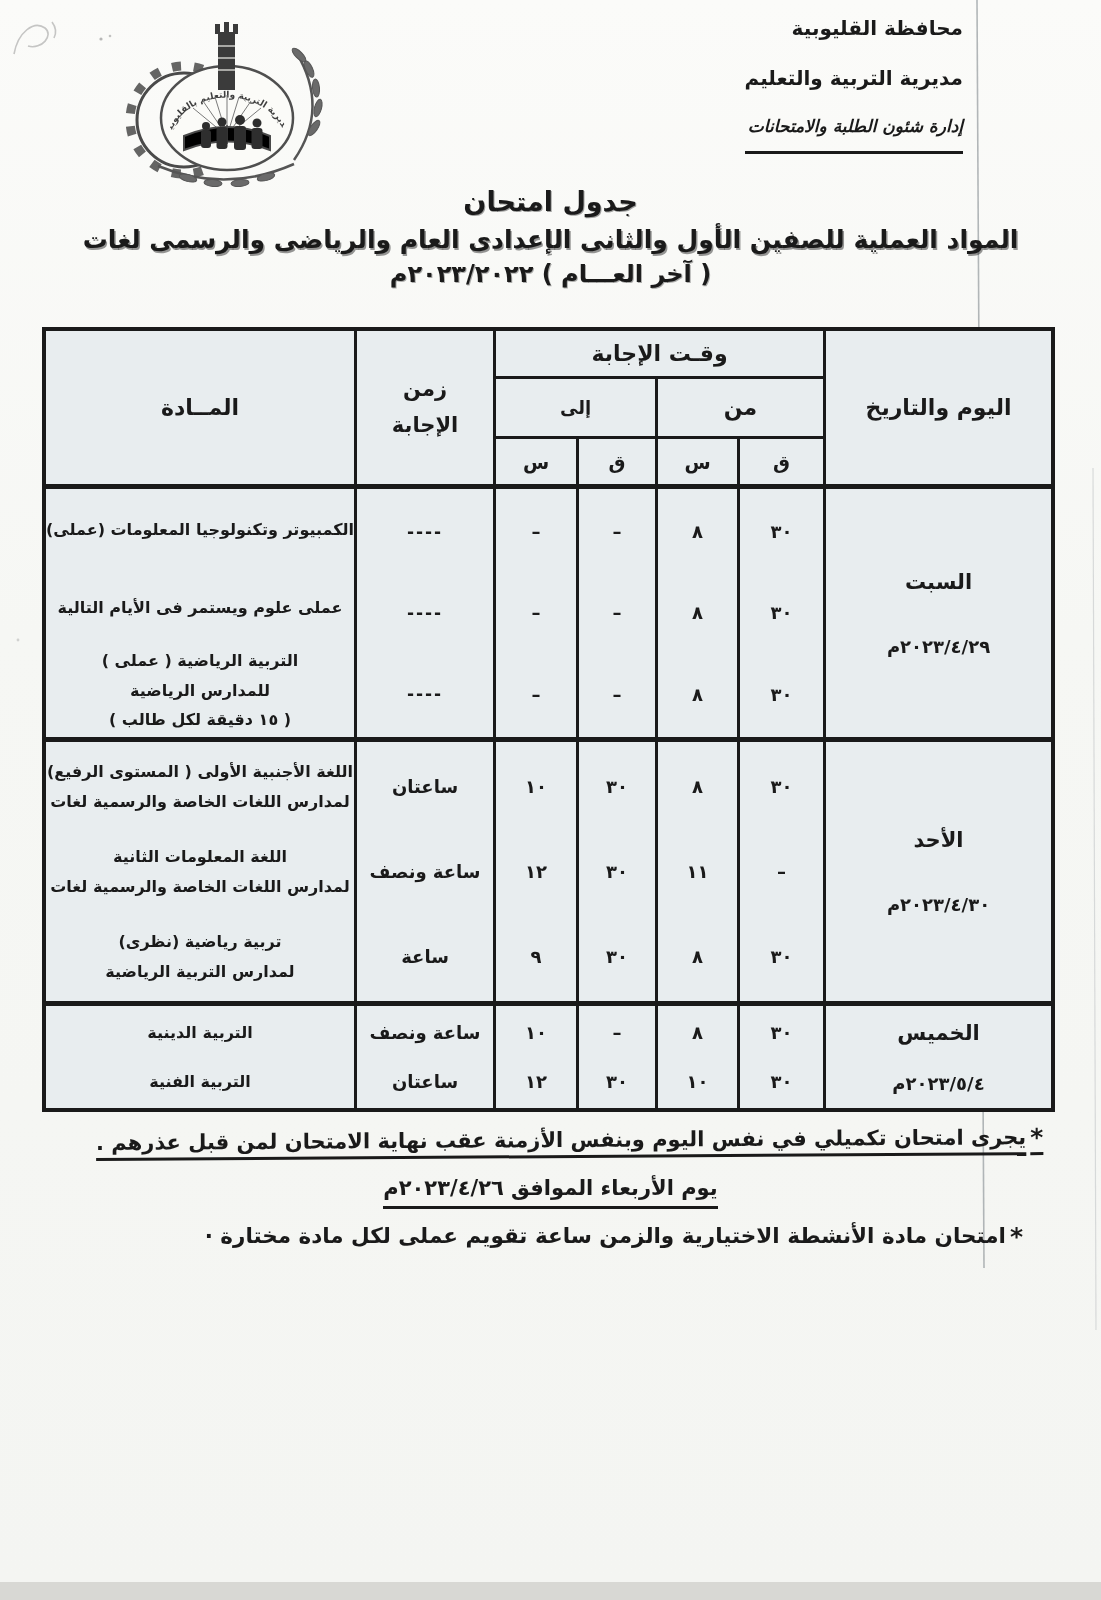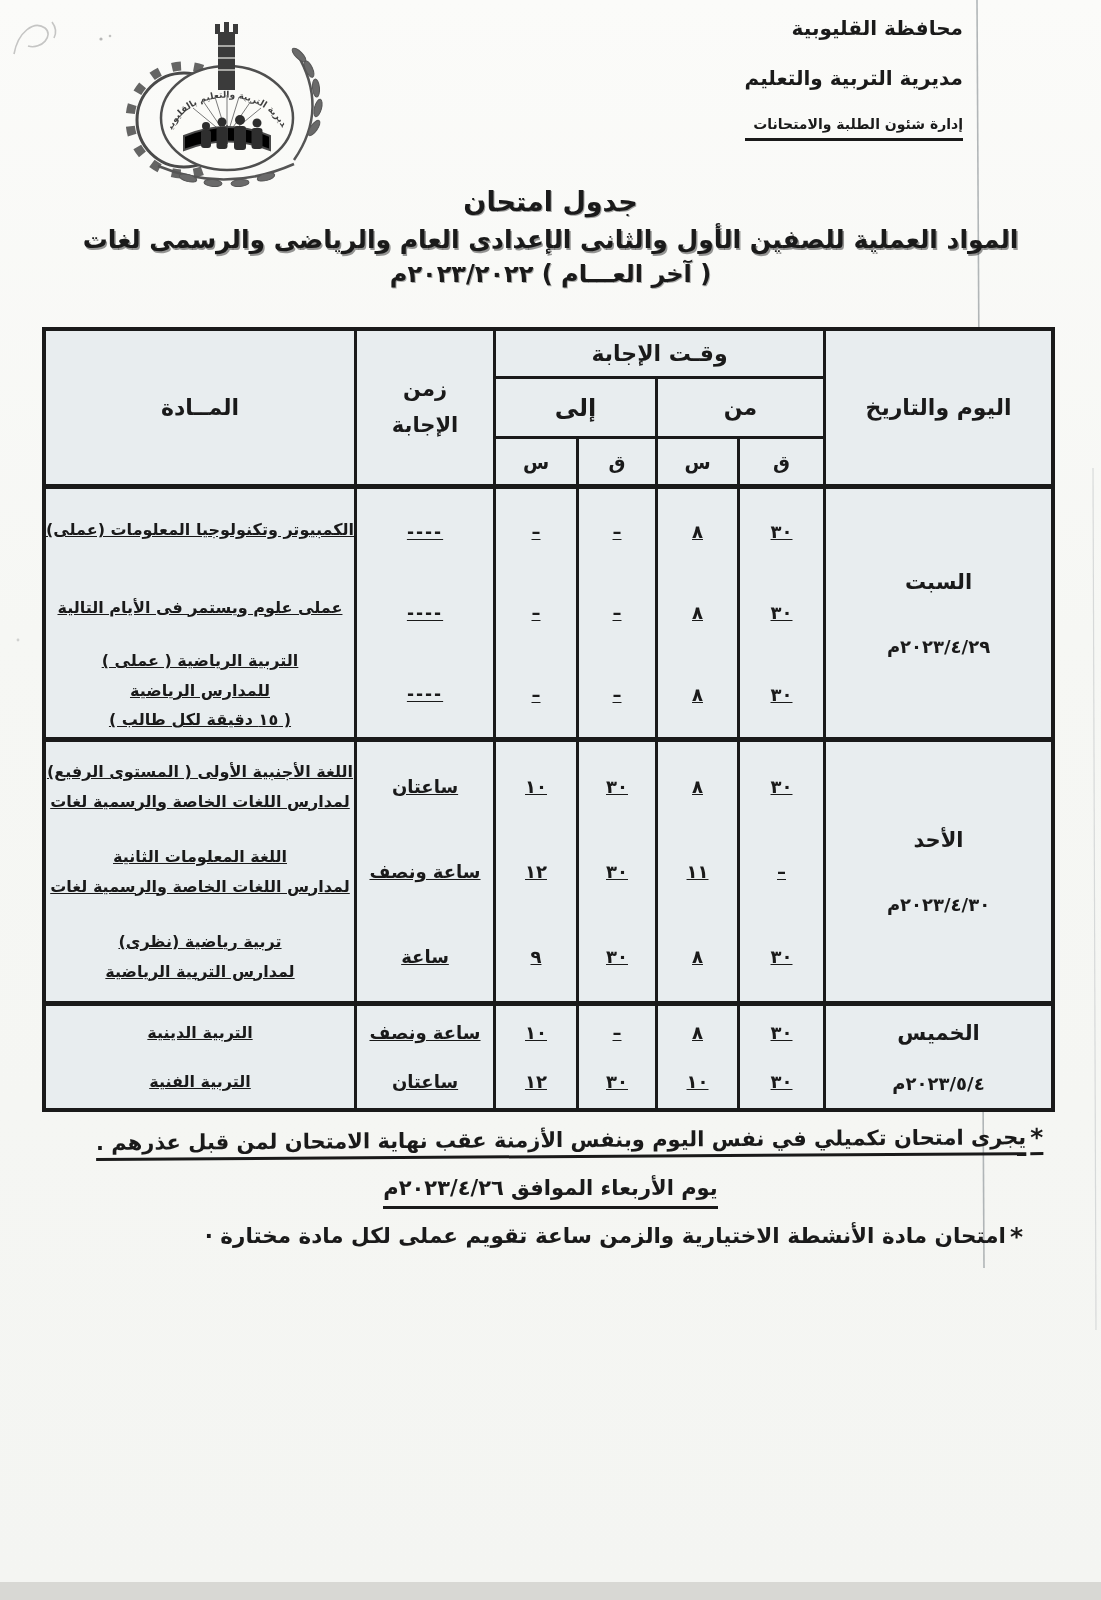--- a/index.html
+++ b/index.html
@@ -11,21 +11,21 @@
     position:relative;width:1101px;height:1582px;margin:0 auto;overflow:hidden;
     background:var(--page-bg);
     background-image:linear-gradient(180deg,#fbfbf9 0%,#f6f7f4 40%,#f4f5f2 100%);
     color:var(--ink);direction:rtl;
   }
   
   .artifacts{position:absolute;inset:0;width:1101px;height:1600px;pointer-events:none;}
   
   .gov{position:absolute;top:16px;right:138px;text-align:right;}
   .gov-line{font-weight:bold;font-size:20px;margin-bottom:26px;white-space:nowrap;}
-  .gov-line.u{font-size:14px;border-bottom:3px solid var(--ink);padding-bottom:6px;margin-bottom:0;}
+  .gov-line.u{font-size:17px;border-bottom:3px solid var(--ink);padding-bottom:15px;margin-bottom:0;font-style:italic;}
   
   .logo{position:absolute;top:8px;left:118px;width:218px;height:188px;}
   
   .titles{position:absolute;top:186px;left:0;width:100%;text-align:center;}
   .t1{font-size:27px;font-weight:bold;text-shadow:1px 1.4px 0 rgba(25,25,25,.4);}
   .t2{font-size:25px;font-weight:bold;margin-top:8px;text-shadow:1.4px 1.8px 0 rgba(25,25,25,.45);letter-spacing:.3px;}
   .t3{font-size:24px;font-weight:bold;margin-top:6px;text-shadow:1px 1.2px 0 rgba(25,25,25,.35);}
   
   .tbl{
     position:absolute;top:327px;right:46px;width:1013px;height:785px;box-sizing:border-box;
@@ -38,27 +38,27 @@
     box-sizing:border-box;border-left:3px solid var(--ink);
     display:flex;align-items:center;justify-content:center;
     font-weight:bold;color:var(--ink);text-align:center;
   }
   .noL{border-left:none;}
   .bB3{border-bottom:3px solid var(--ink);}
   .bB5{border-bottom:5px solid var(--ink);}
   .h-day{grid-area:1/1/4/2;font-size:22px;text-align:right;}
   .h-time{grid-area:1/2/2/6;font-size:22px;}
   .h-from{grid-area:2/2/3/4;font-size:22px;}
-  .h-to{grid-area:2/4/3/6;font-size:24px;}
+  .h-to{grid-area:2/4/3/6;font-size:18px;}
   .h-u1{grid-area:3/2/4/3;}.h-u2{grid-area:3/3/4/4;}.h-u3{grid-area:3/4/4/5;}.h-u4{grid-area:3/5/4/6;}
   .h-unit{font-size:19px;}
   .h-dur{grid-area:1/6/4/7;flex-direction:column;font-size:21px;line-height:1.7;}
   .h-subj{grid-area:1/7/4/8;font-size:22px;letter-spacing:1px;}
   .gcell{flex-direction:column;align-items:stretch;justify-content:stretch;padding:2px 0;}
-  .entry{flex:1;display:flex;flex-direction:column;align-items:center;justify-content:center;text-decoration:underline;}
+  .entry{flex:1;display:flex;flex-direction:column;align-items:center;justify-content:center;}
   .daycell{flex-direction:column;}
   .day-name{font-size:21px;}
   .day-date{font-size:18px;margin-top:42px;}
   .day-date.sm{margin-top:28px;font-size:18px;text-align:center;}
   .num{font-size:18px;}
   .dash4{letter-spacing:2px;font-size:17px;}
   .dur-txt{font-size:18px;white-space:nowrap;}
   .subj-line{font-size:16px;line-height:1.85;white-space:nowrap;}
   
   .fn{position:absolute;font-weight:bold;font-size:21px;white-space:nowrap;}

